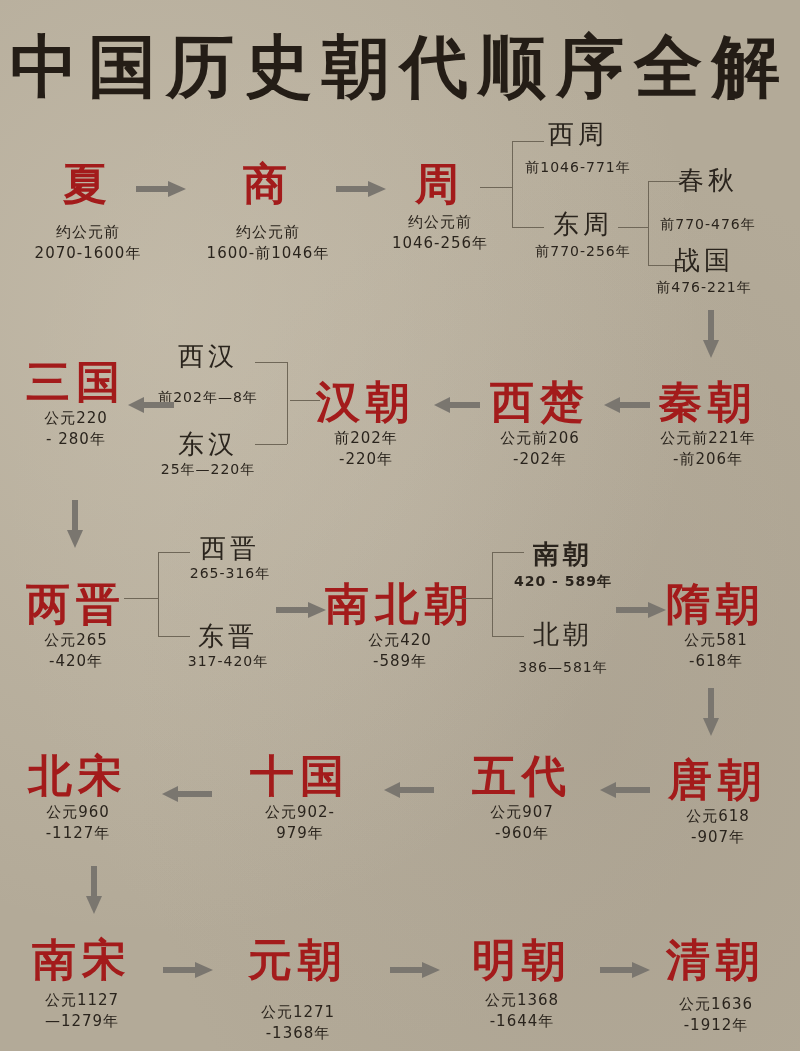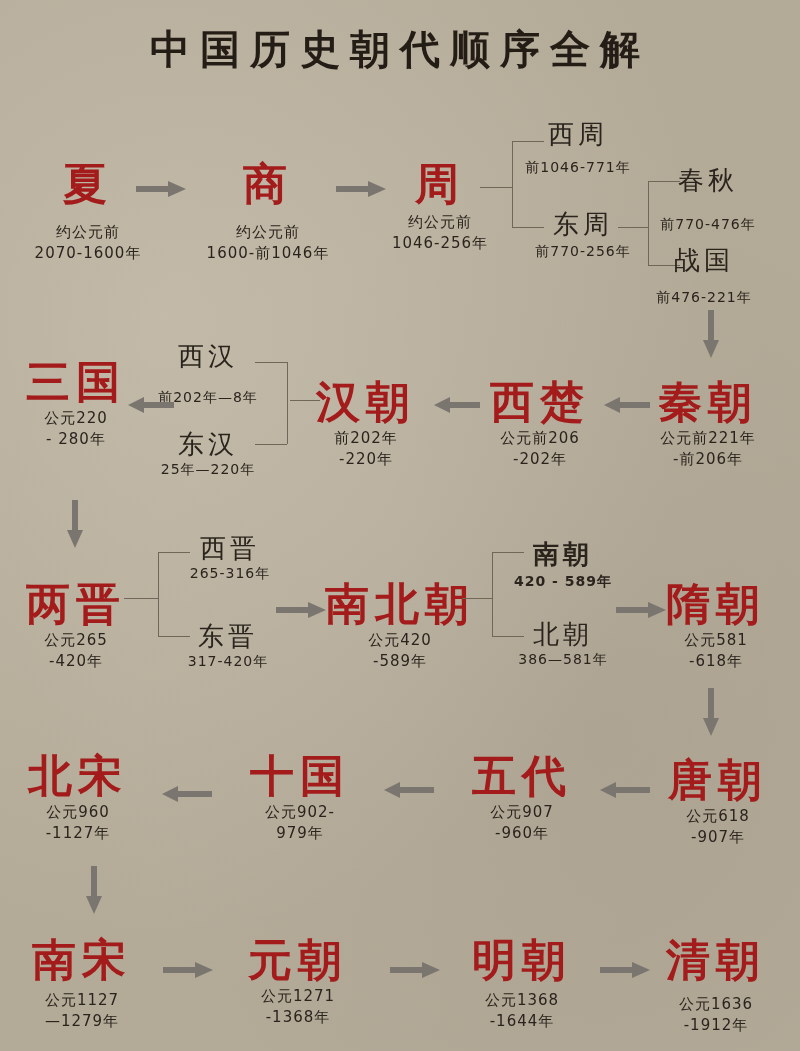--- a/index.html
+++ b/index.html
@@ -9,21 +9,21 @@
     background: #b3aa98;
     background-image:
       radial-gradient(ellipse at 20% 30%, rgba(220,212,195,0.35), transparent 60%),
       radial-gradient(ellipse at 75% 70%, rgba(150,140,125,0.25), transparent 55%),
       radial-gradient(ellipse at 50% 50%, rgba(200,192,176,0.25), transparent 70%);
     font-family: "DejaVu Sans", sans-serif;
     color: #2a241d;
   }
   .title {
     position: absolute; left: 0; top: 22px; width: 800px; text-align: center;
-    font-family: "DejaVu Serif", serif; font-size: 40px; font-weight: bold;
+    font-family: "DejaVu Serif", serif; font-size: 68px; font-weight: bold;
     letter-spacing: 10px; color: #241d16;
   }
   .node { position: absolute; text-align: center; transform: translateX(-50%); white-space: nowrap; }
   .name {
     font-family: "DejaVu Serif", serif; font-weight: bold; color: #a31b1b;
     font-size: 44px; letter-spacing: 6px; line-height: 52px;
   }
   .date { font-size: 15px; line-height: 21px; color: #2a241d; letter-spacing: 1px; }
   .sub { position: absolute; text-align: center; transform: translateX(-50%); white-space: nowrap; }
   .sub .sname { font-family: "DejaVu Serif", serif; font-size: 26px; line-height: 32px; color: #2a241d; letter-spacing: 4px; }
@@ -68,21 +68,21 @@
 <div class="line" style="left:618px; top:227px; width:30px; height:1px;"></div>
 <div class="line" style="left:648px; top:181px; width:1px; height:84px;"></div>
 <div class="line" style="left:648px; top:181px; width:32px; height:1px;"></div>
 <div class="line" style="left:648px; top:265px; width:32px; height:1px;"></div>
 <div class="sub" style="left:708px; top:164px;">
   <div class="sname">春秋</div>
   <div class="sdate" style="margin-top:19px">前770-476年</div>
 </div>
 <div class="sub" style="left:704px; top:244px;">
   <div class="sname">战国</div>
-  <div class="sdate" style="margin-top:12px">前476-221年</div>
+  <div class="sdate" style="margin-top:2px">前476-221年</div>
 </div>
 
 <div class="node" style="left:708px; top:376px;">
   <div class="name">秦朝</div>
   <div class="date">公元前221年</div>
   <div class="date">-前206年</div>
 </div>
 <div class="node" style="left:540px; top:376px;">
   <div class="name">西楚</div>
   <div class="date">公元前206</div>
@@ -137,21 +137,21 @@
 <div class="line" style="left:462px; top:598px; width:30px; height:1px;"></div>
 <div class="line" style="left:492px; top:552px; width:1px; height:84px;"></div>
 <div class="line" style="left:492px; top:552px; width:32px; height:1px;"></div>
 <div class="line" style="left:492px; top:636px; width:32px; height:1px;"></div>
 <div class="sub" style="left:563px; top:538px;font-weight:bold;">
   <div class="sname">南朝</div>
   <div class="sdate" style="margin-top:2px">420 - 589年</div>
 </div>
 <div class="sub" style="left:563px; top:618px;">
   <div class="sname">北朝</div>
-  <div class="sdate" style="margin-top:0">386—581年</div>
+  <div class="sdate" style="margin-top:8px">386—581年</div>
 </div>
 <div class="node" style="left:716px; top:578px;">
   <div class="name">隋朝</div>
   <div class="date">公元581</div>
   <div class="date">-618年</div>
 </div>
 
 <div class="node" style="left:718px; top:754px;">
   <div class="name">唐朝</div>
   <div class="date">公元618</div>
@@ -173,21 +173,21 @@
   <div class="date">-1127年</div>
 </div>
 
 <div class="node" style="left:82px; top:934px;">
   <div class="name">南宋</div>
   <div class="date" style="margin-top:4px">公元1127</div>
   <div class="date">—1279年</div>
 </div>
 <div class="node" style="left:298px; top:934px;">
   <div class="name">元朝</div>
-  <div class="date" style="margin-top:0">公元1271</div>
+  <div class="date" style="margin-top:16px">公元1271</div>
   <div class="date">-1368年</div>
 </div>
 <div class="node" style="left:522px; top:934px;">
   <div class="name">明朝</div>
   <div class="date" style="margin-top:4px">公元1368</div>
   <div class="date">-1644年</div>
 </div>
 <div class="node" style="left:716px; top:934px;">
   <div class="name">清朝</div>
   <div class="date" style="margin-top:8px">公元1636</div>

